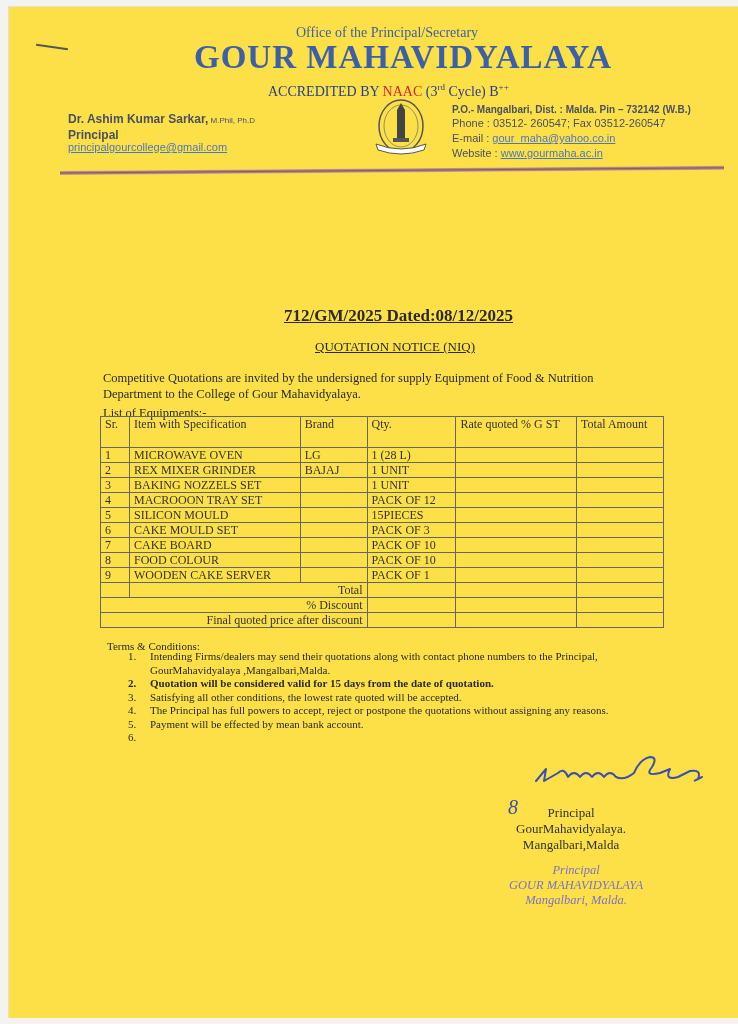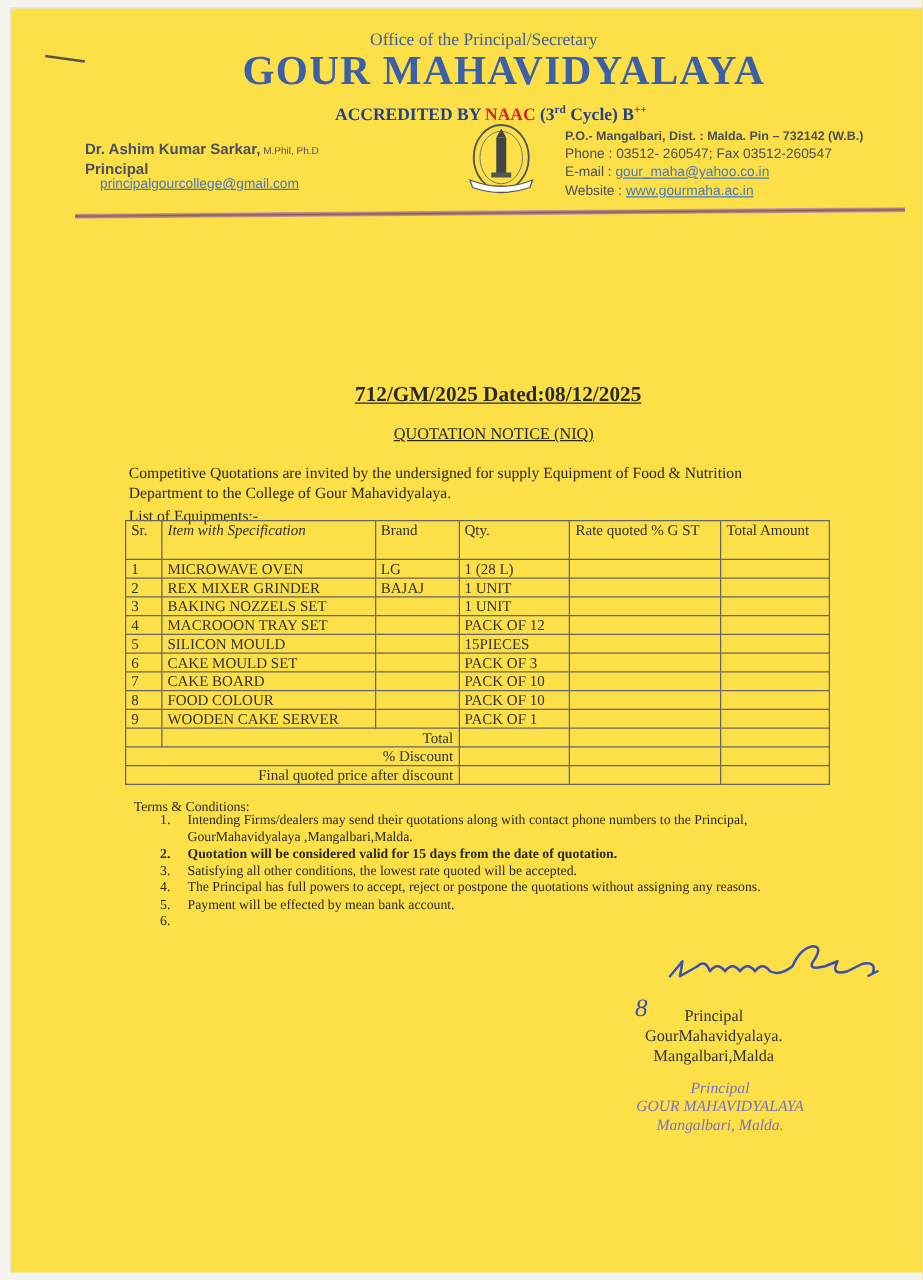--- a/index.html
+++ b/index.html
@@ -12,28 +12,28 @@
   .page {
     position: absolute; left: 8px; top: 6px; width: 730px; height: 1012px;
     background: #fde047;
     box-shadow: inset 1px 1px 0 #e2e0da;
   }
   .abs { position: absolute; }
   .stray-mark { left: 28px; top: 40px; width: 32px; height: 2px; background: #555; transform: rotate(8deg); }
 
   .office { left: 288px; top: 19px; font-size: 14px; color: #3d5fa3; white-space: nowrap; }
   .college { left: 186px; top: 33px; font-size: 33px; font-weight: bold; color: #3c60a8; letter-spacing: 1px; white-space: nowrap; }
-  .accredited { left: 260px; top: 76px; font-size: 14px; font-weight: bold; color: #27408a; white-space: nowrap; }
+  .accredited { left: 260px; top: 76px; font-size: 14px; font-weight: normal; color: #27408a; white-space: nowrap; }
   .accredited .naac { color: #d2262e; }
   .accredited sup { font-size: 9px; }
 
   .principal-name { left: 60px; top: 106px; font-family: "Liberation Sans", sans-serif; font-size: 12px; font-weight: bold; color: #4a5060; white-space: nowrap; }
   .principal-name .deg { font-size: 8px; font-weight: normal; }
   .principal-title { left: 60px; top: 122px; font-family: "Liberation Sans", sans-serif; font-size: 12px; font-weight: bold; color: #4a5060; }
-  .principal-email { left: 72px; top: 135px; font-family: "Liberation Sans", sans-serif; font-size: 11px; color: #4a78c0; text-decoration: underline; }
+  .principal-email { left: 60px; top: 135px; font-family: "Liberation Sans", sans-serif; font-size: 11px; color: #4a78c0; text-decoration: underline; }
 
   .logo { left: 364px; top: 92px; width: 58px; height: 60px; }
 
   .addr { left: 444px; font-family: "Liberation Sans", sans-serif; color: #4a5060; white-space: nowrap; }
   .addr1 { top: 98px; font-size: 10px; font-weight: bold; }
   .addr2 { top: 111px; font-size: 11px; }
   .addr3 { top: 126px; font-size: 11px; }
   .addr4 { top: 141px; font-size: 11px; }
   .addr a, .addr .lnk { color: #4a78c0; text-decoration: underline; }
 
@@ -49,21 +49,21 @@
   table.equip {
     position: absolute; left: 92px; top: 410px; width: 564px;
     border-collapse: collapse; font-size: 12px; color: #333;
   }
   table.equip td, table.equip th {
     border: 1px solid #666; padding: 0 4px; font-weight: normal; text-align: left;
     height: 14px; line-height: 14px; vertical-align: top;
   }
   table.equip th { height: 30px; }
   .c-sr { width: 20px; }
-  .c-item { width: 162px; font-style: italic; }
+  .c-item { width: 162px; }
   .c-brand { width: 58px; }
   .c-qty { width: 80px; }
   .c-rate { width: 112px; }
   .c-total { width: 78px; }
   .right { text-align: right !important; }
 
   .terms-label { left: 99px; top: 634px; font-size: 11px; }
   .terms { left: 120px; top: 644px; width: 520px; font-size: 11px; line-height: 13.5px; }
   .terms .t { display: flex; }
   .terms .n { width: 22px; flex: none; }

